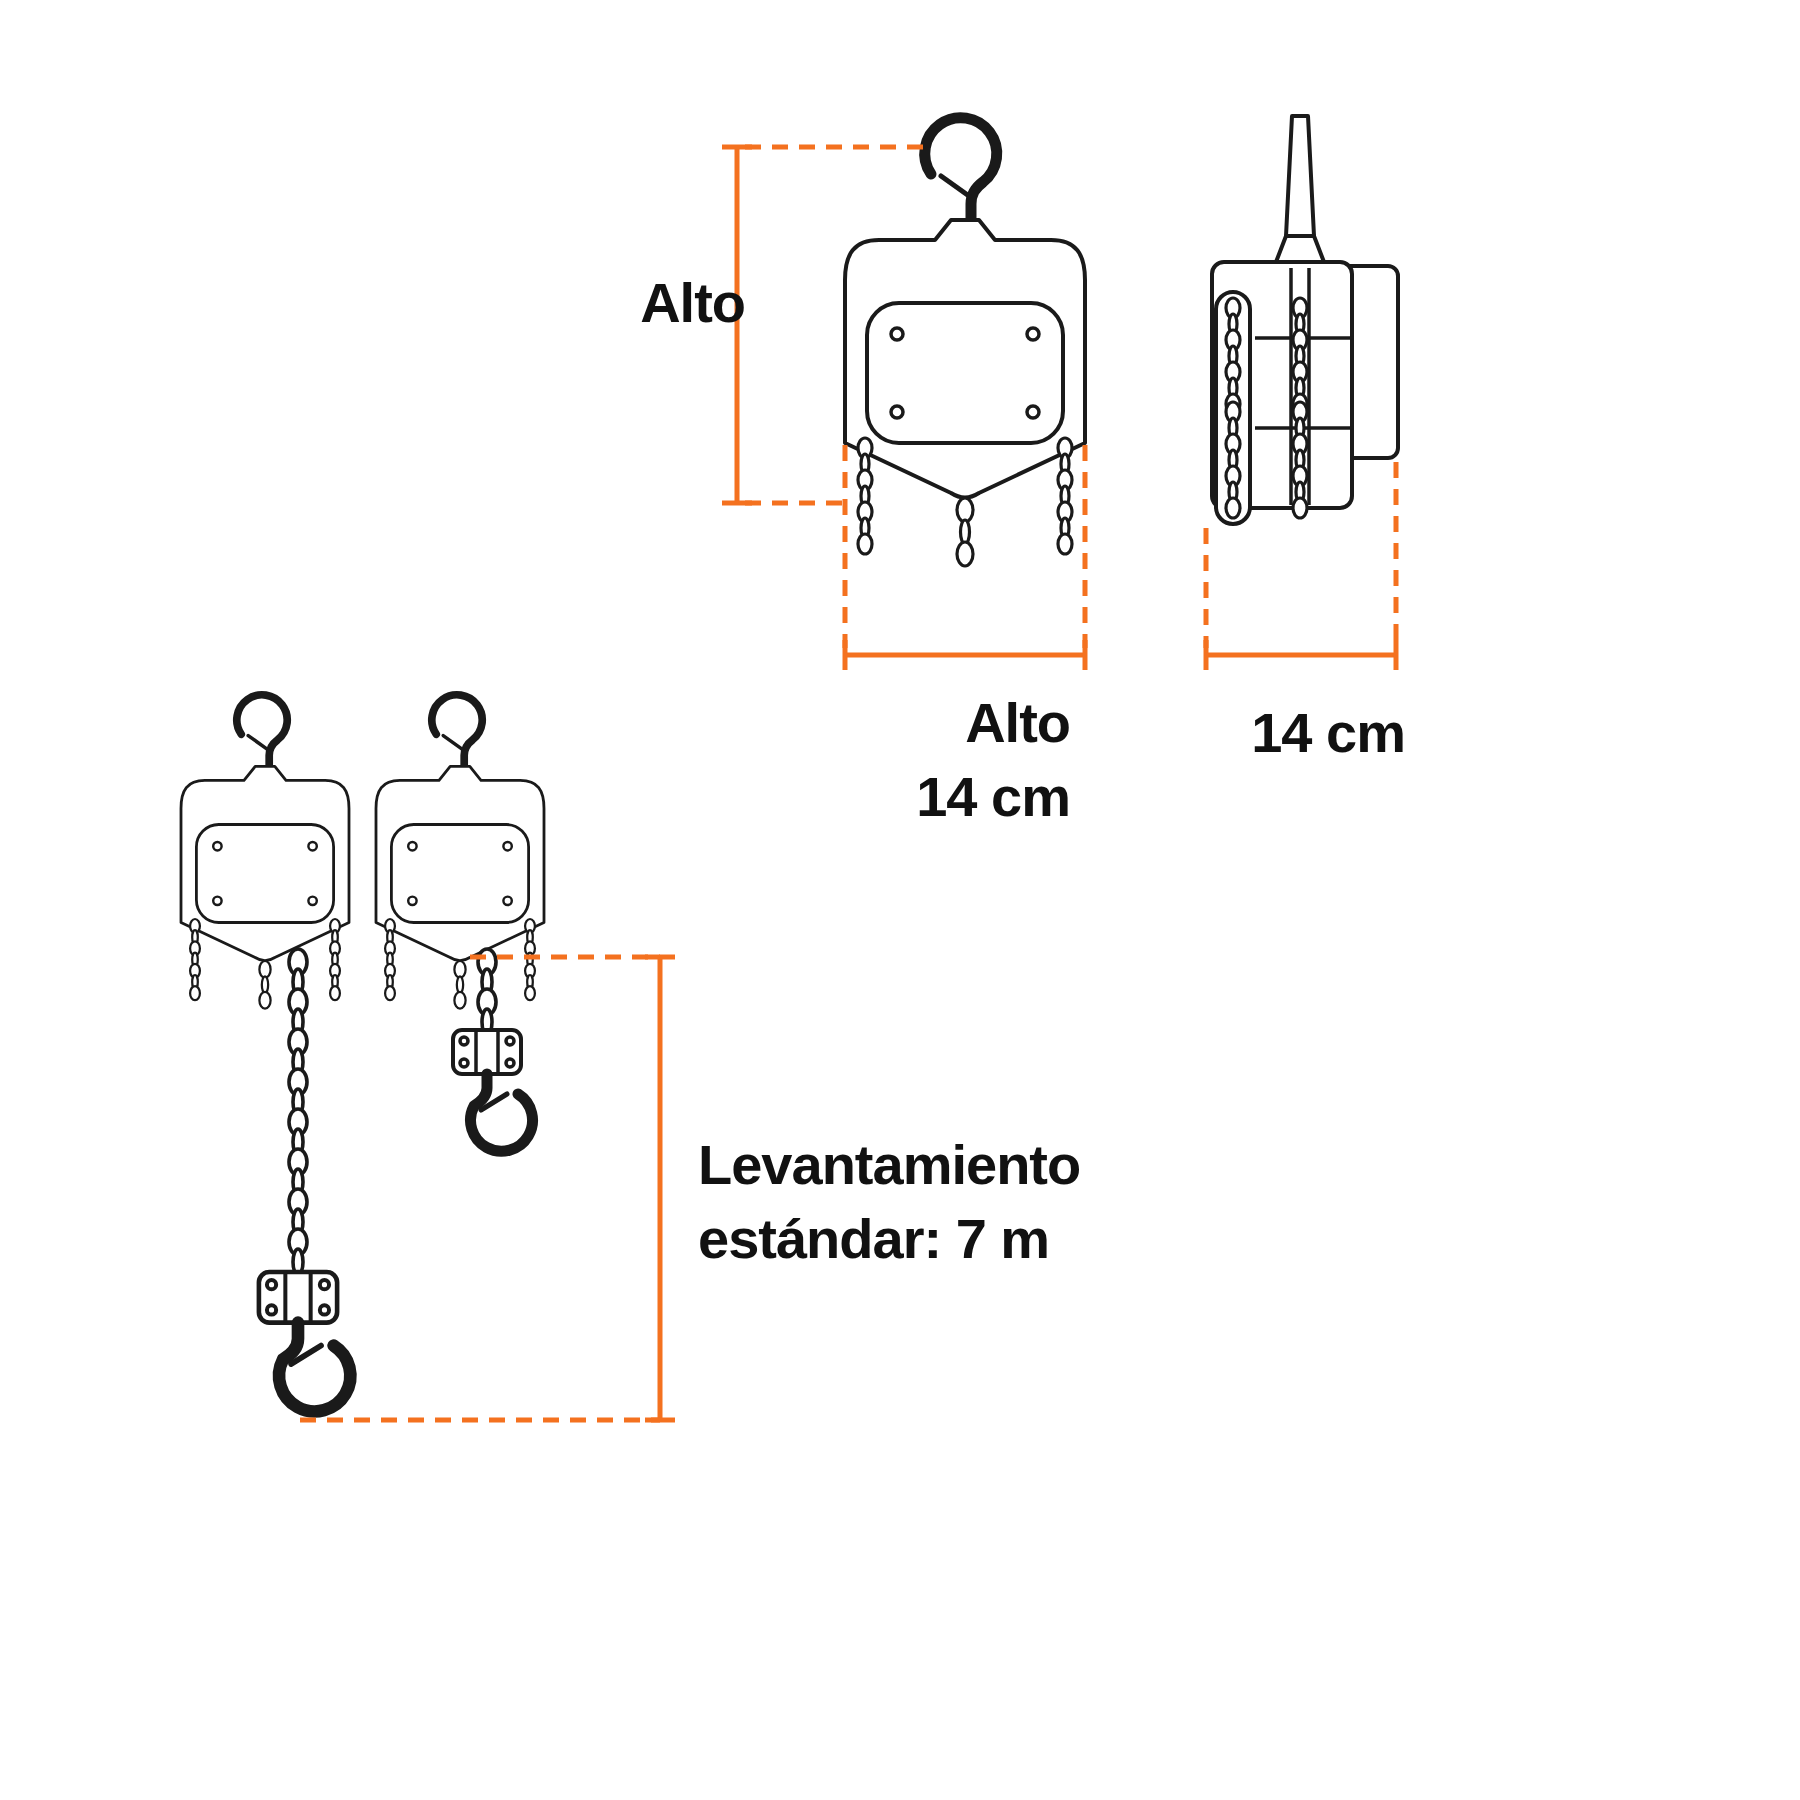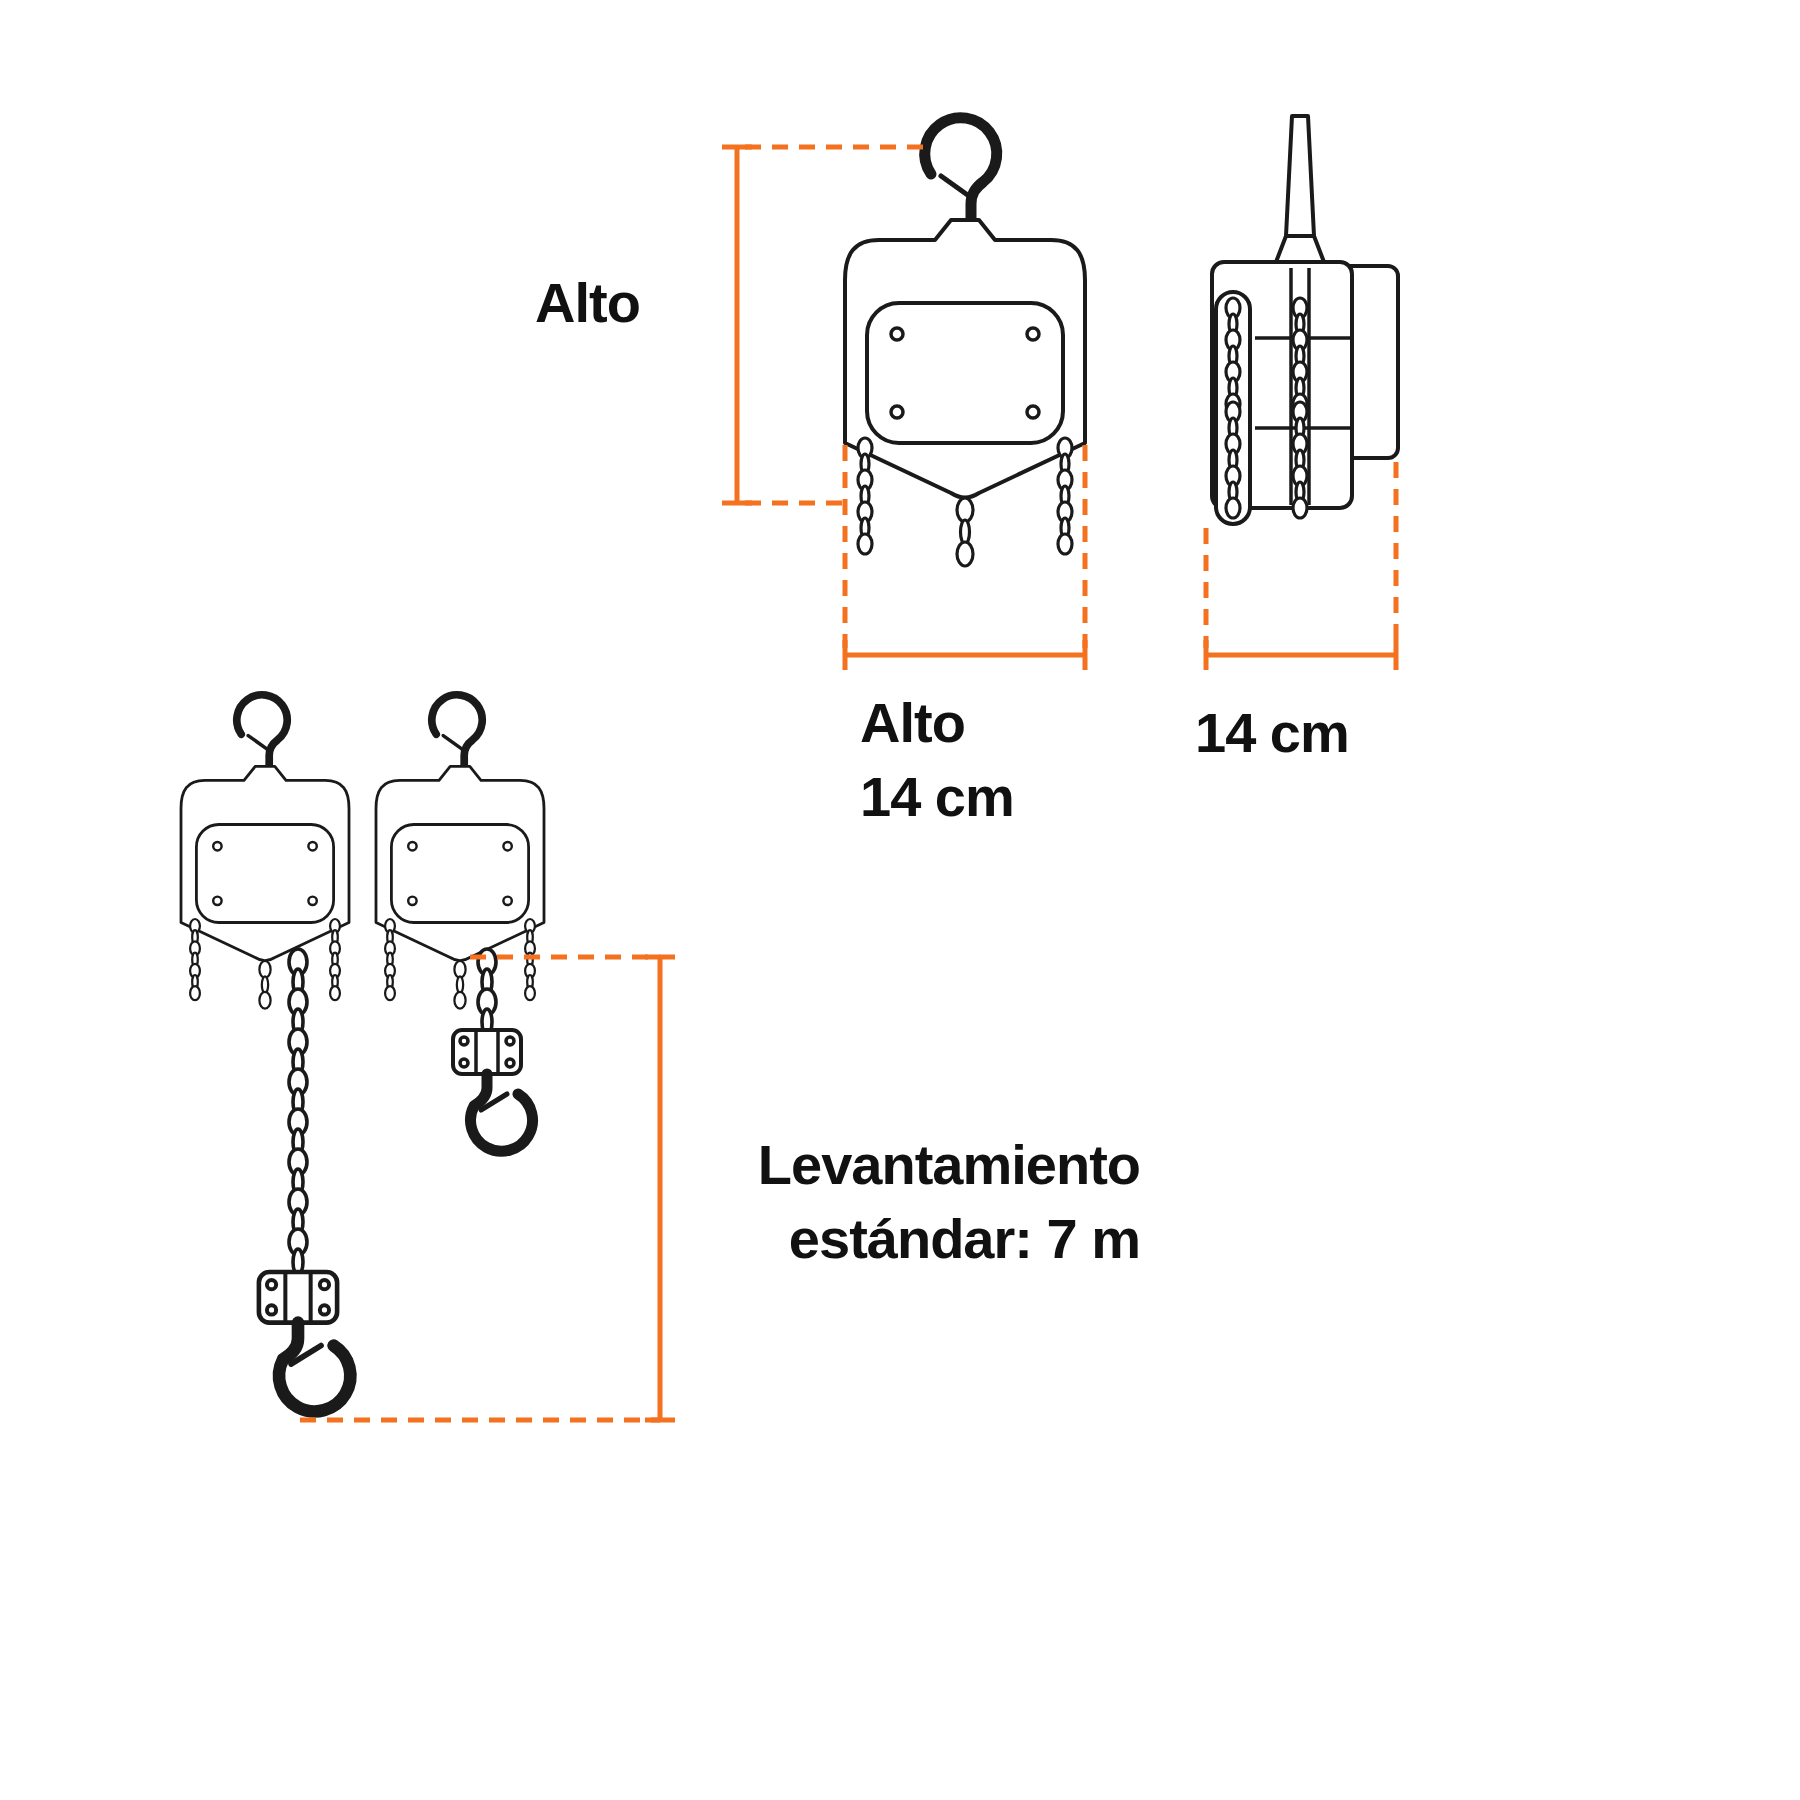--- a/index.html
+++ b/index.html
@@ -33,29 +33,29 @@
   .dim-dash{fill:none;stroke:var(--dim);stroke-width:5;stroke-dasharray:16 11;}
   .dim-cap{fill:none;stroke:var(--dim);stroke-width:5;}
 
   
   .dim-label{
     position:absolute;
     font-weight:bold;
     font-size:56px;
     line-height:1.32;
     color:var(--text);
-    text-align:left;
+    text-align:right;
     letter-spacing:-1px;
     white-space:nowrap;
   }
   .dim-label div{white-space:nowrap;}
   .label-alto  {left:535px; top:266px; width:210px;}
   .label-base  {left:860px; top:686px; width:210px;}
   .label-fondo {left:1195px;top:696px; width:210px;}
-  .label-lev   {left:720px; top:1128px; width:420px; text-align:right;}
+  .label-lev   {left:698px; top:1128px; width:420px; text-align:left;}
 </style>
 </head>
 <body>
 
 <div class="stage">
 
   <svg width="1800" height="1800" viewBox="0 0 1800 1800">
 
     <defs>
 

